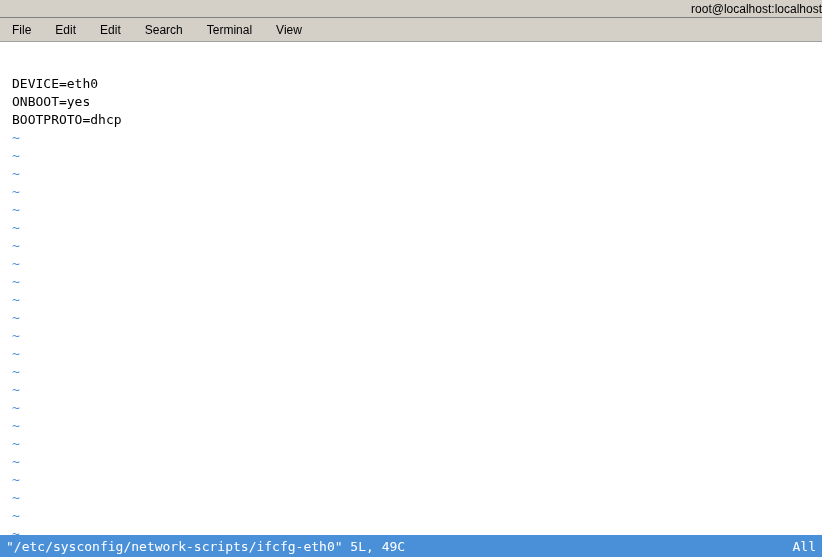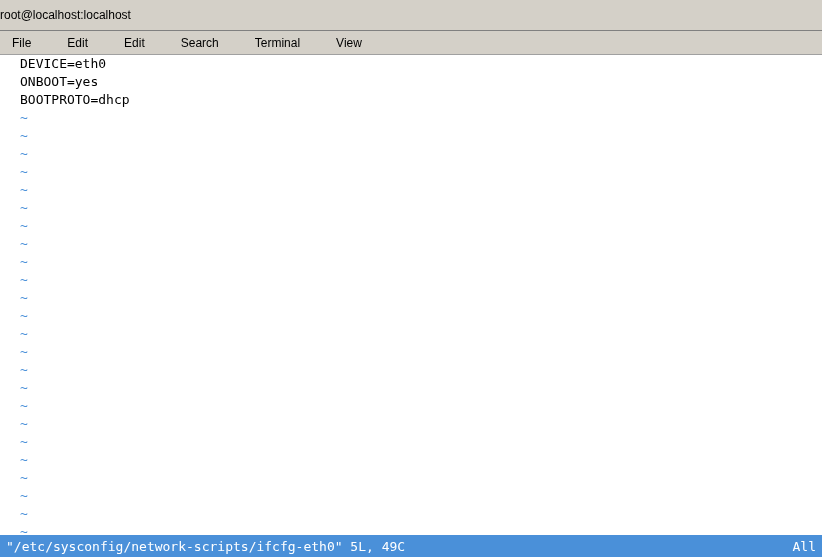--- a/index.html
+++ b/index.html
@@ -14,42 +14,42 @@
       background: #ffffff;
       font-family: monospace;
       font-size: 13px;
       overflow: hidden;
       display: flex;
       flex-direction: column;
     }
 
     #title-bar {
       background: #d4d0c8;
-      height: 31px;
+      height: 18px;
       display: flex;
       align-items: center;
-      justify-content: flex-start;
+      justify-content: flex-end;
       border-bottom: 1px solid #808080;
       position: relative;
     }
 
     #title-text {
       font-size: 12px;
       font-family: sans-serif;
       color: #000;
     }
 
     #menu-bar {
       background: #d4d0c8;
       height: 24px;
       display: flex;
       align-items: center;
       padding: 0 4px;
       border-bottom: 1px solid #a0a0a0;
-      gap: 20px;
+      gap: 8px;
     }
 
     .menu-item {
       font-family: sans-serif;
       font-size: 12px;
       padding: 2px 8px;
       cursor: pointer;
       color: #000;
       background: transparent;
       border: none;
@@ -60,23 +60,24 @@
       background: #ffffff;
       color: #000000;
       overflow: hidden;
       position: relative;
       display: flex;
       flex-direction: column;
     }
 
     #editor-content {
       flex: 1;
-      padding: 0 20px;
+      padding: 0 12px;
       line-height: 1.4;
       overflow: hidden;
+      margin-top: 33px;
     }
 
     .editor-line {
       display: block;
       white-space: pre;
       font-family: monospace;
       font-size: 13px;
       line-height: 18px;
       color: #000;
     }

